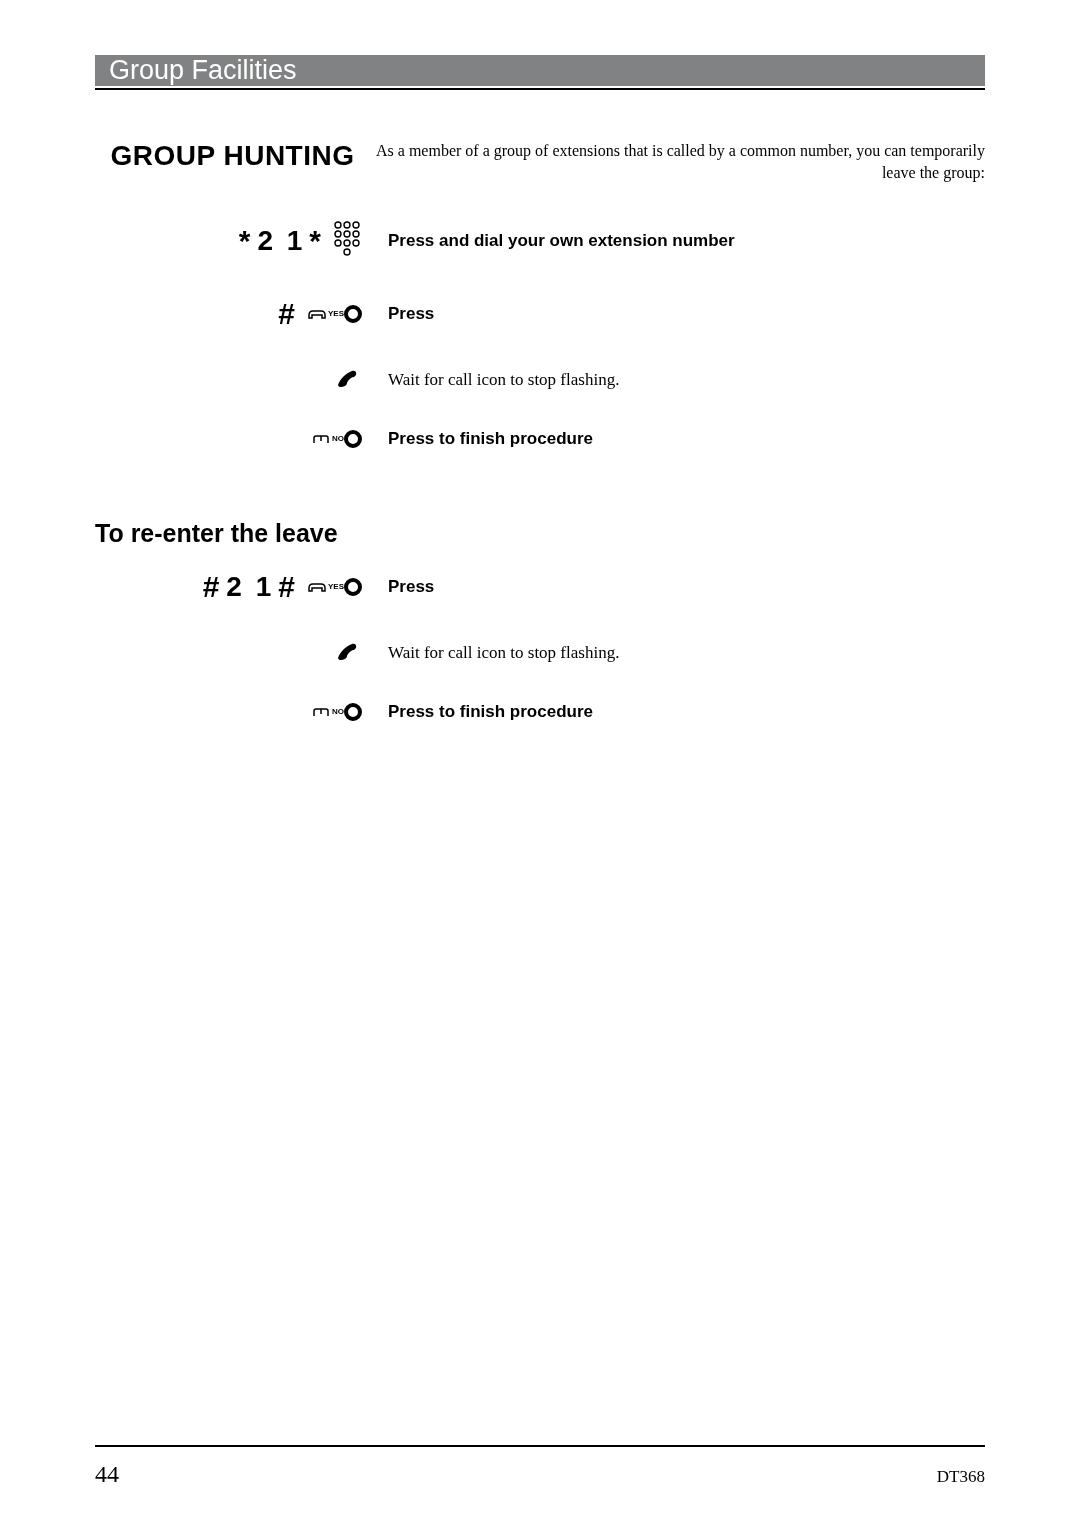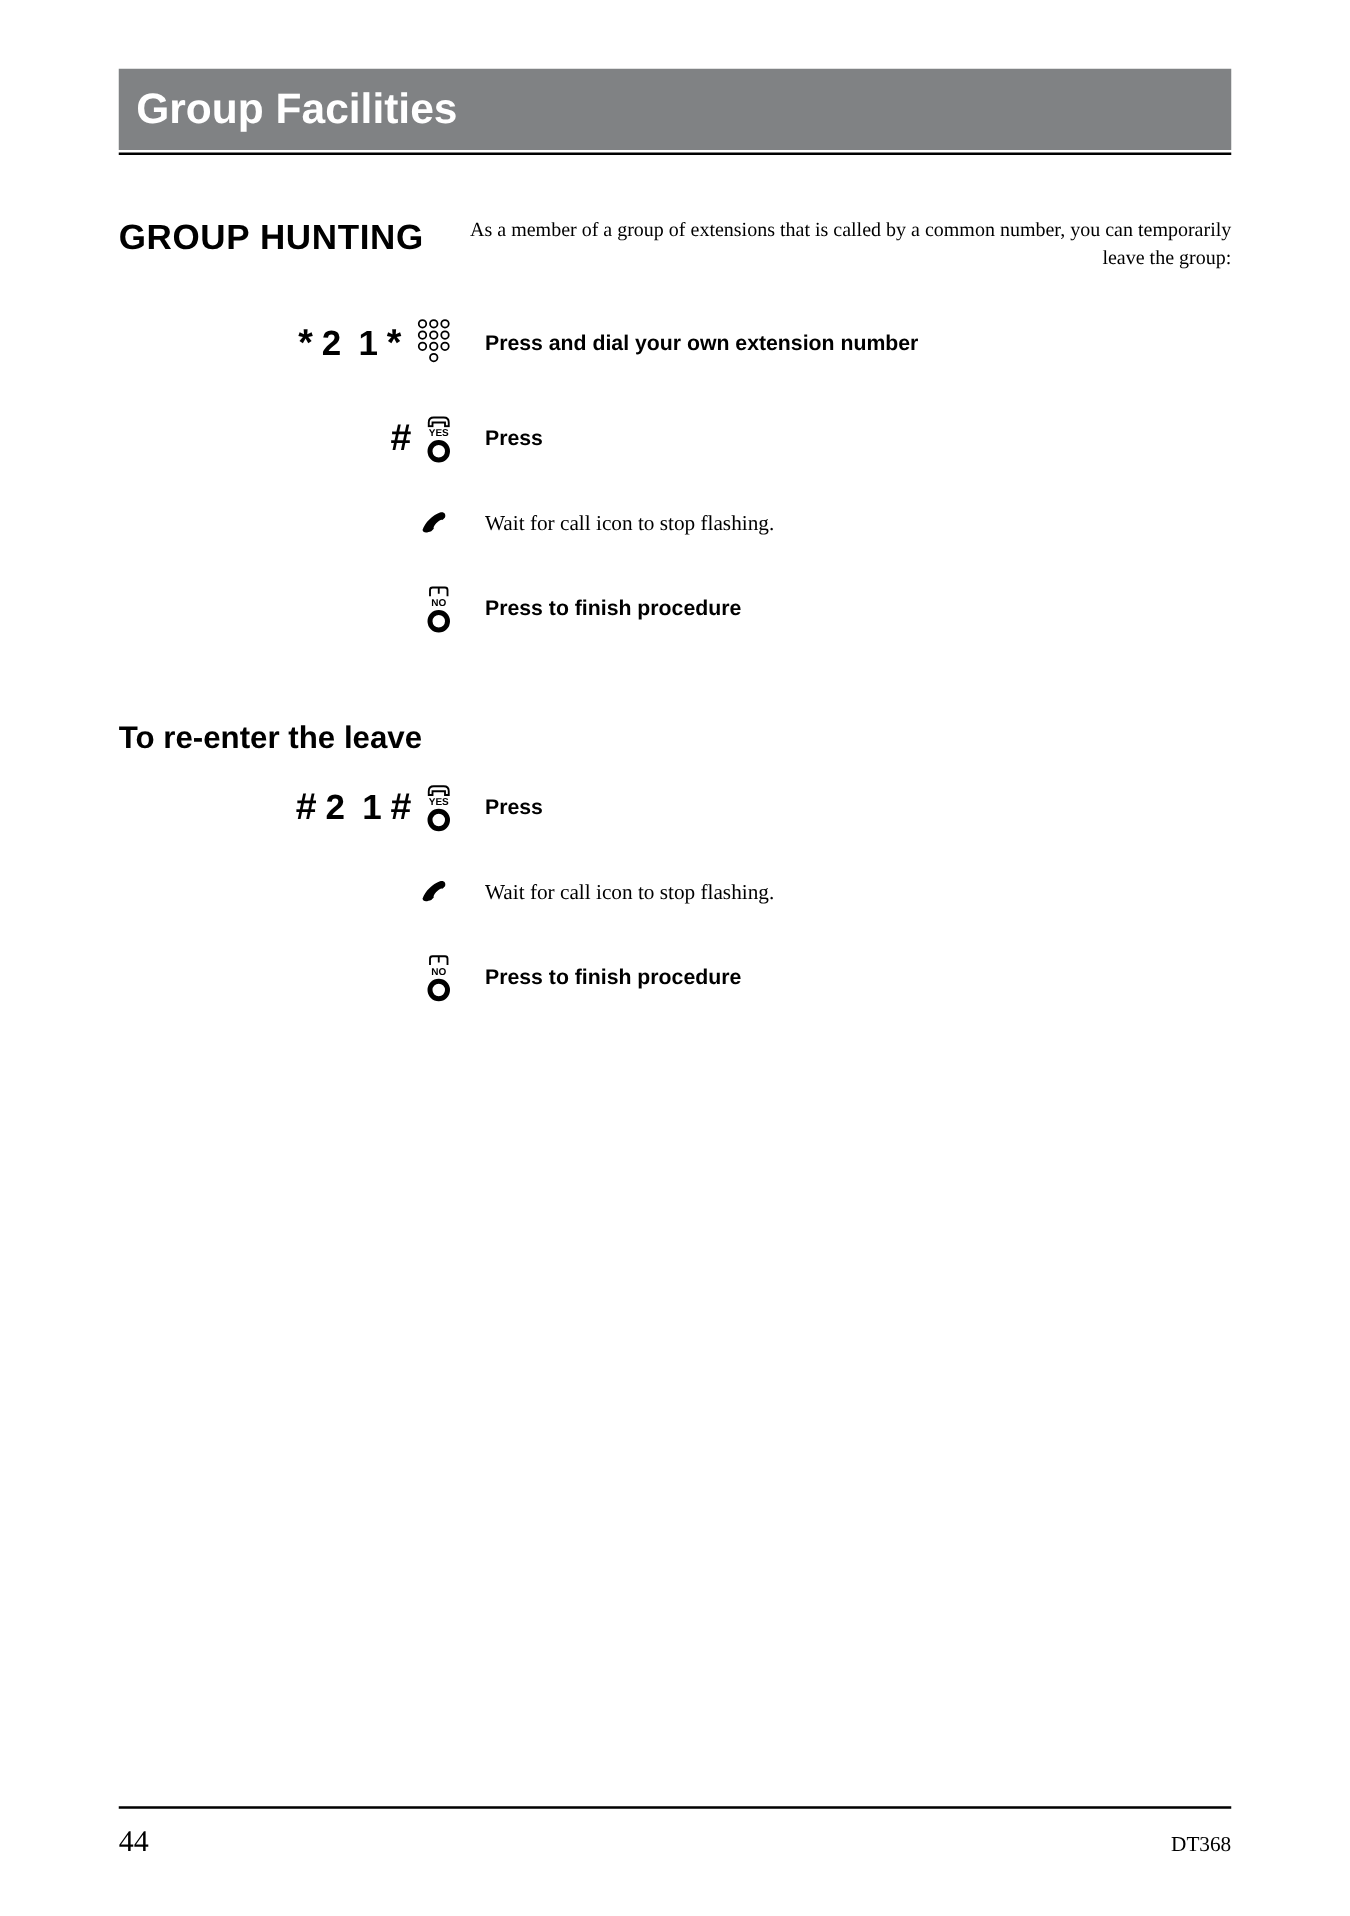--- a/index.html
+++ b/index.html
@@ -1,32 +1,32 @@
 <!DOCTYPE html>
 <html><head>
   <meta charset="utf-8">
   <style>
     * { box-sizing: border-box; margin: 0; padding: 0; }
     body { background: #fff; width: 1080px; height: 1533px; padding: 55px 95px 35px 95px; position: relative; font-family: Georgia, 'Times New Roman', serif; color: #000; }
-    .header-bar { background: #808284; color: #fff; padding: 13px 14px; font-family: Arial, Helvetica, sans-serif; font-weight: bold; font-size: 34px; }
+    .header-bar { background: #808284; color: #fff; padding: 0 14px; font-family: Arial, Helvetica, sans-serif; font-weight: normal; font-size: 27px; }
     .header-divider { height: 2px; background: #000; margin-top: 2px; }
     .section-row { display: flex; margin-top: 65px; }
     .section-row.first { margin-top: 50px; }
     .lcol { width: 275px; flex-shrink: 0; }
     .rcol { flex: 1; }
-    .h1title { font-family: Arial, Helvetica, sans-serif; font-weight: bold; font-size: 28px; letter-spacing: 0.5px; }
+    .h1title { font-family: Arial, Helvetica, sans-serif; font-weight: bold; font-size: 28px; letter-spacing: 0.5px; text-align: center; }
     .intro { font-size: 16px; line-height: 1.4; text-align: right; }
     .step-row { display: flex; align-items: center; margin-top: 34px; }
     .step-icons { width: 275px; flex-shrink: 0; display: flex; justify-content: flex-end; align-items: center; gap: 8px; padding-right: 8px; }
     .step-text { flex: 1; font-size: 17px; padding-left: 18px; }
     .step-text.bold { font-family: Arial, Helvetica, sans-serif; font-weight: bold; }
     .dial { font-family: Arial, Helvetica, sans-serif; font-weight: bold; font-size: 28px; letter-spacing: 3px; display: inline-flex; align-items: center; gap: 4px; }
     .big-char { font-size: 30px; }
     .keypad-icon { display: inline-block; }
-    .yes-btn, .no-btn { display: inline-flex; flex-direction: column; align-items: center; line-height: 1; }
+    .yes-btn, .no-btn { display: inline-flex; flex-direction: row; align-items: center; line-height: 1; }
     .yes-btn .lbl, .no-btn .lbl { font-family: Arial, Helvetica, sans-serif; font-size: 8px; font-weight: bold; margin: 1px 0; }
     .donut { width: 18px; height: 18px; border: 4px solid #000; border-radius: 50%; }
     .handset { width: 30px; height: 30px; }
     .subheading { font-family: Arial, Helvetica, sans-serif; font-weight: bold; font-size: 25px; margin-top: 70px; }
     .footer { position: absolute; left: 95px; right: 95px; bottom: 45px; }
     .footer-line { height: 2px; background: #000; }
     .footer-row { display: flex; justify-content: space-between; align-items: baseline; margin-top: 14px; gap: 23px; }
     .page-num { font-family: Georgia, serif; font-size: 24px; }
     .doc-id { font-family: Georgia, serif; font-size: 17px; }
   </style>

